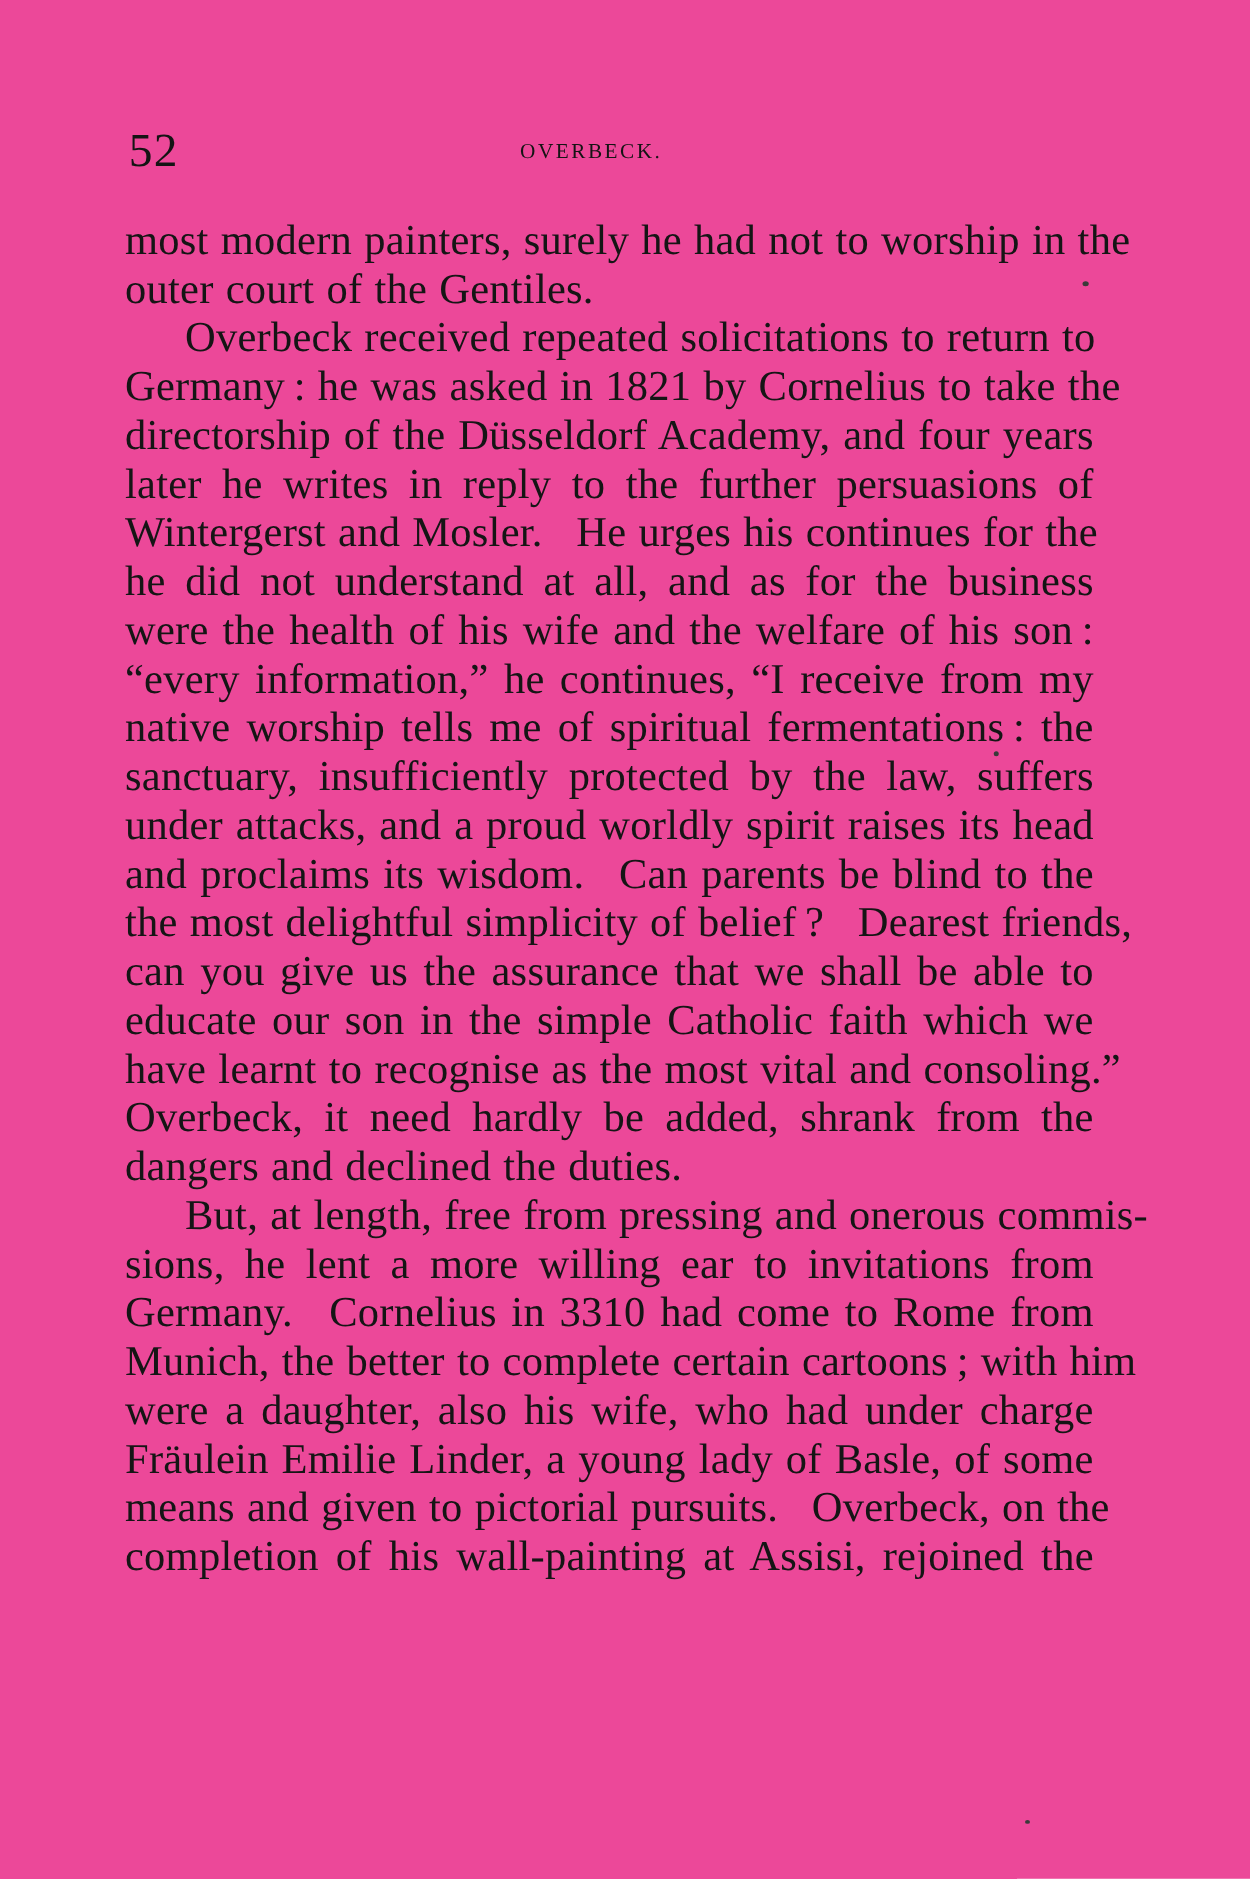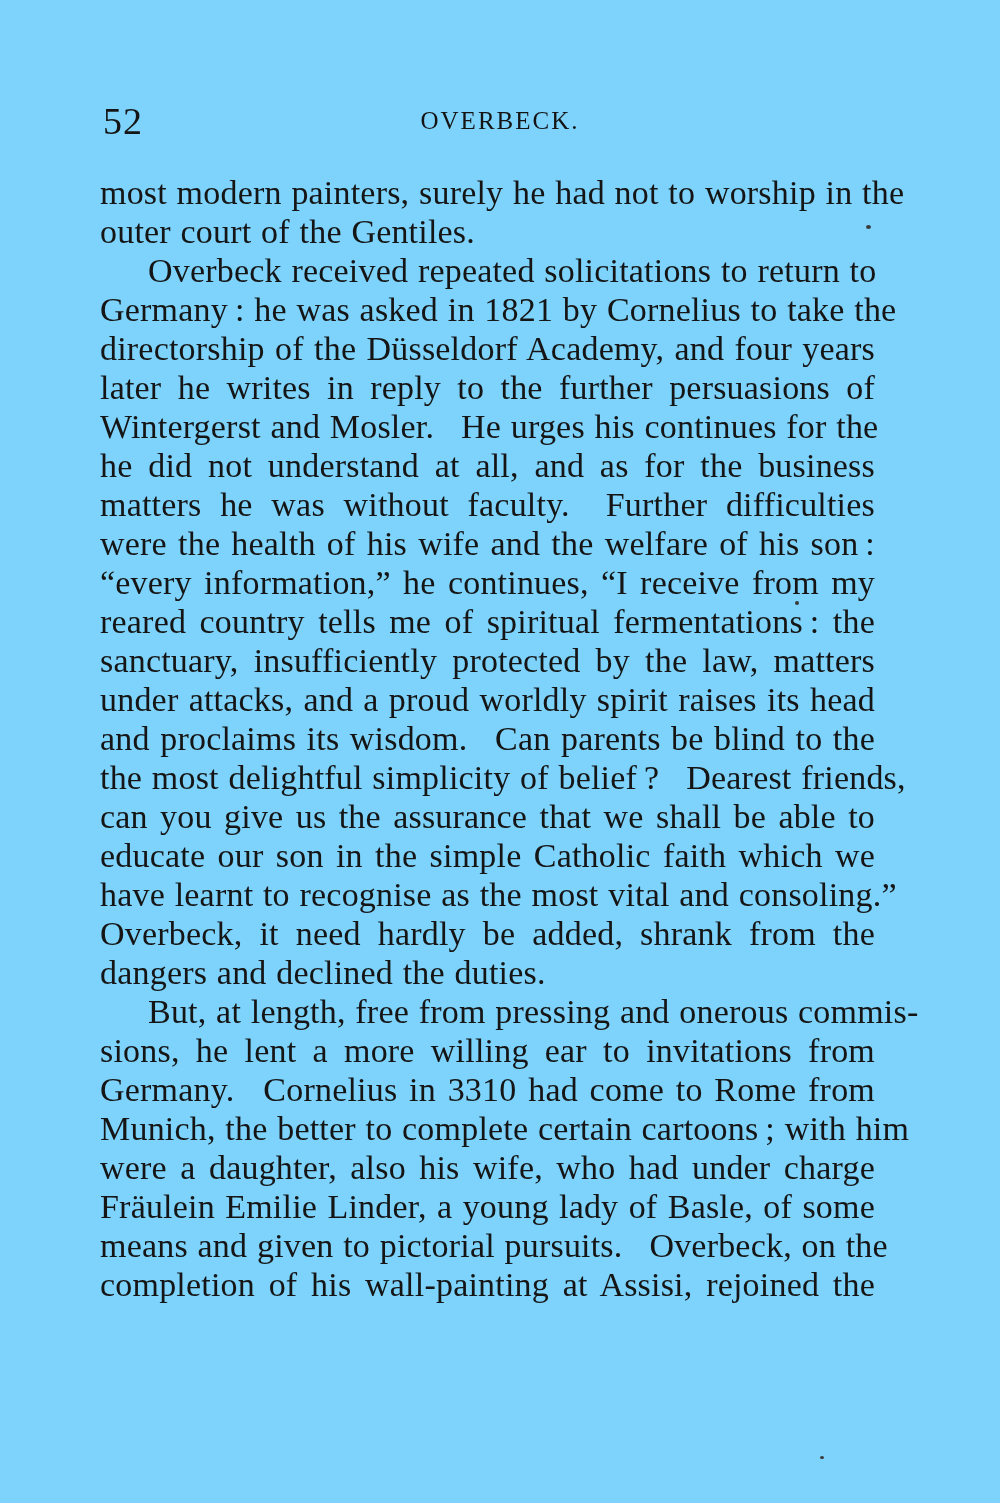--- a/index.html
+++ b/index.html
@@ -6,34 +6,34 @@
   html, body { background: #ffffff; }
   body {
     width: 1000px; height: 1503px;
     position: relative;
     font-family: "Liberation Serif", "DejaVu Serif", serif;
     color: #171717;
     overflow: hidden;
   }
   .page {
     position: absolute; inset: 0;
-    background: #7dd3fc;
+    background: #ec4899;
   }
   .pagenum {
     position: absolute;
     left: 103px; top: 102px;
     font-size: 38px; line-height: 38px;
     letter-spacing: 1px;
     color: #141414;
   }
   .running-header {
     position: absolute;
-    left: 500px; top: 107px;
+    left: 473px; top: 107px;
     transform: translateX(-50%);
-    font-size: 25px; line-height: 28px;
+    font-size: 17px; line-height: 28px;
     letter-spacing: 2px;
     color: #141414;
     white-space: nowrap;
   }
   .body-text {
     position: absolute;
     left: 100px; top: 173px;
     width: 775px;
     font-size: 34px;
     line-height: 39px;
@@ -69,25 +69,24 @@
 
   <div class="body-text">
     <div class="ln">most modern painters, surely he had not to worship in the</div>
     <div class="ln left">outer court of the Gentiles.</div>
     <div class="ln indent">Overbeck received repeated solicitations to return to</div>
     <div class="ln">Germany : he was asked in 1821 by Cornelius to take the</div>
     <div class="ln">directorship of the Düsseldorf Academy, and four years</div>
     <div class="ln">later he writes in reply to the further persuasions of</div>
     <div class="ln">Wintergerst and Mosler.  He urges his continues for the</div>
     <div class="ln">he did not understand at all, and as for the business</div>
-    <div class="ln">matters he was without faculty.  Further difficulties</div>
     <div class="ln">were the health of his wife and the welfare of his son :</div>
     <div class="ln">“every information,” he continues, “I receive from my</div>
-    <div class="ln">reared country tells me of spiritual fermentations : the</div>
-    <div class="ln">sanctuary, insufficiently protected by the law, matters</div>
+    <div class="ln">native worship tells me of spiritual fermentations : the</div>
+    <div class="ln">sanctuary, insufficiently protected by the law, suffers</div>
     <div class="ln">under attacks, and a proud worldly spirit raises its head</div>
     <div class="ln">and proclaims its wisdom.  Can parents be blind to the</div>
     <div class="ln">the most delightful simplicity of belief ?  Dearest friends,</div>
     <div class="ln">can you give us the assurance that we shall be able to</div>
     <div class="ln">educate our son in the simple Catholic faith which we</div>
     <div class="ln">have learnt to recognise as the most vital and consoling.”</div>
     <div class="ln">Overbeck, it need hardly be added, shrank from the</div>
     <div class="ln left">dangers and declined the duties.</div>
     <div class="ln indent">But, at length, free from pressing and onerous commis-</div>
     <div class="ln">sions, he lent a more willing ear to invitations from</div>

